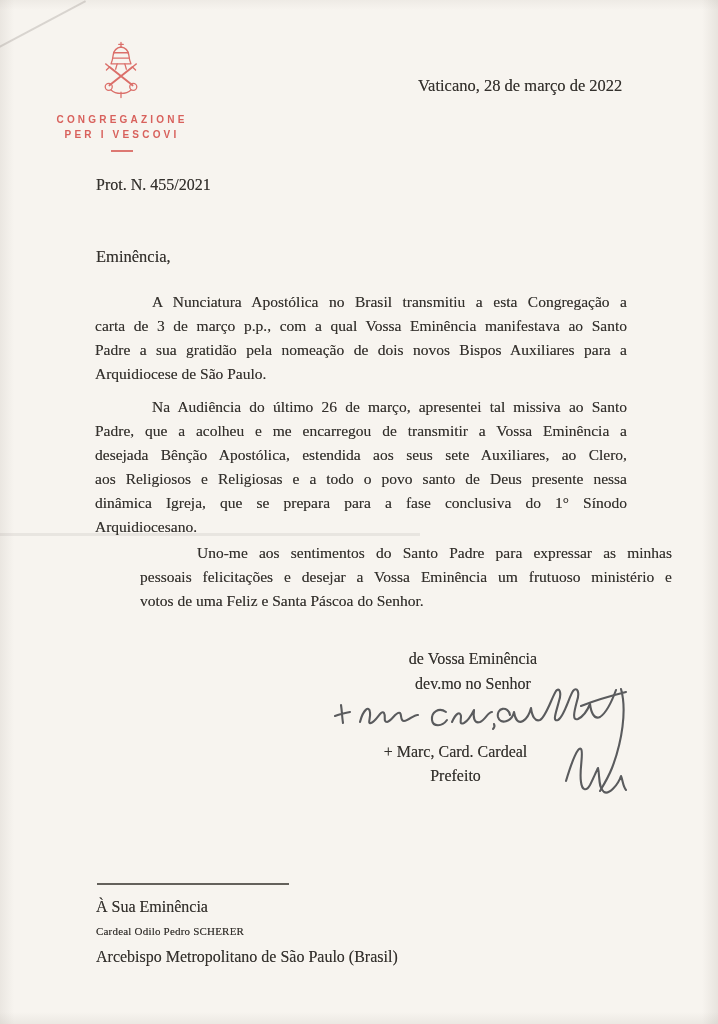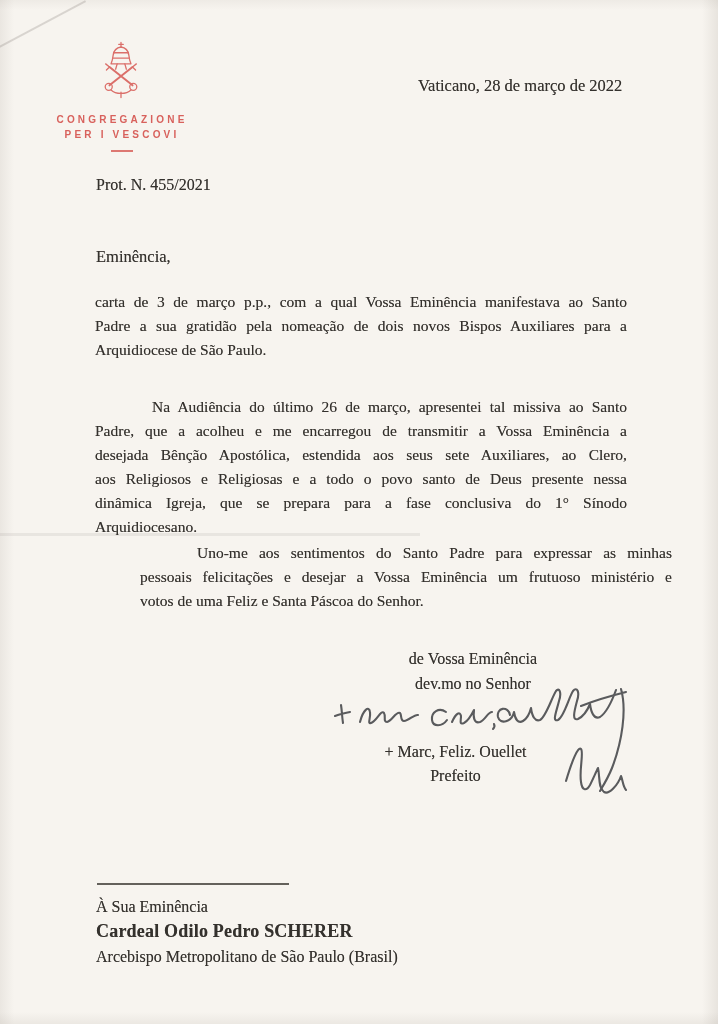--- a/index.html
+++ b/index.html
@@ -49,21 +49,21 @@
   .valediction { position:absolute; left:343px; top:646px; width:260px;
     text-align:center; font-size:16px; line-height:25px; }
   .signature { position:absolute; left:326px; top:684px; pointer-events:none; }
   .signer { position:absolute; left:318px; top:740px; width:275px;
     text-align:center; font-size:16px; line-height:24px; }
 
   
   .recipient-divider { position:absolute; left:97px; top:883px; width:192px; height:2px;
     background:#4a4641; opacity:0.85; }
   .recipient { position:absolute; left:96px; top:894px; font-size:16px; line-height:25px; }
-  .r-name { font-weight:700; font-size:18px; letter-spacing:0.2px; }
+  .r-name { font-weight:400; font-size:11px; letter-spacing:0.2px; }
 </style>
 </head>
 <body>
 
 <div class="page">
 
   <div class="corner-crease"></div>
   <div class="scan-band"></div>
 
   <header>
@@ -85,20 +85,21 @@
       <div class="org-line">PER I VESCOVI</div>
       <div class="org-dash"></div>
     </div>
   </header>
 
   <div class="dateline soft">Vaticano, 28 de março de 2022</div>
   <div class="protocol soft">Prot. N. 455/2021</div>
   <div class="salutation soft">Eminência,</div>
 
   <div class="para p1 soft">
+      <div class="jl first">A Nunciatura Apostólica no Brasil transmitiu a esta Congregação a</div>
       <div class="jl">carta de 3 de março p.p., com a qual Vossa Eminência manifestava ao Santo</div>
       <div class="jl">Padre a sua gratidão pela nomeação de dois novos Bispos Auxiliares para a</div>
       <div class="jl last">Arquidiocese de São Paulo.</div>
     </div>
   <div class="para p2 soft">
       <div class="jl first">Na Audiência do último 26 de março, apresentei tal missiva ao Santo</div>
       <div class="jl">Padre, que a acolheu e me encarregou de transmitir a Vossa Eminência a</div>
       <div class="jl">desejada Bênção Apostólica, estendida aos seus sete Auxiliares, ao Clero,</div>
       <div class="jl">aos Religiosos e Religiosas e a todo o povo santo de Deus presente nessa</div>
       <div class="jl">dinâmica Igreja, que se prepara para a fase conclusiva do 1° Sínodo</div>
@@ -120,21 +121,21 @@
       <path d="M9 32 C14 30 19 29 24 28 M15 21 C16 27 16 33 17 39"></path>
       <path d="M34 38 C37 26 43 21 44 28 C45 34 41 40 45 39 C51 37 55 25 58 29 C60 32 57 38 61 38 C66 37 70 27 74 29 C76 31 74 37 78 37 C83 37 88 30 92 31"></path>
       <path d="M120 28 C113 23 105 28 106 36 C107 43 116 43 121 36 M126 38 C130 29 134 27 135 32 C135 37 133 41 138 39 C142 37 146 30 148 26 C147 33 148 40 154 38 C159 36 162 28 166 28 M168 40 C169 42 168 44 167 45"></path>
       <path d="M184 31 C182 21 170 24 172 33 C174 41 186 38 188 28 C189 35 192 40 197 37 C202 34 204 28 205 24 C206 32 209 38 214 36 C220 33 226 13 230 7 C233 3 236 8 233 17 C230 29 226 38 232 36 C238 33 243 13 247 7 C251 2 254 8 251 17 C248 28 246 37 252 35 C258 32 262 25 264 20 C265 28 268 36 274 33 C280 29 286 17 290 6"></path>
       <path d="M255 22 C270 16 284 12 300 8 M295 5 C301 26 296 58 286 84 C282 94 277 102 274 107"></path>
       <path d="M240 97 C246 77 252 62 255 65 C258 68 253 86 255 98 C256 106 260 108 264 101 C267 95 270 88 272 84 C274 92 272 104 278 108 C283 111 292 101 295 92 C297 97 297 103 300 106"></path>
     </g>
   </svg>
 
   <div class="signer soft">
-    <div>+ Marc, Feliz. Ouellet</div>
+    <div>+ Marc, Card. Cardeal</div>
     <div>Prefeito</div>
   </div>
 
   <div class="recipient-divider"></div>
   <div class="recipient soft">
     <div class="r-heading">À Sua Eminência</div>
     <div class="r-name">Cardeal Odilo Pedro SCHERER</div>
     <div class="r-role">Arcebispo Metropolitano de São Paulo (Brasil)</div>
   </div>
 

